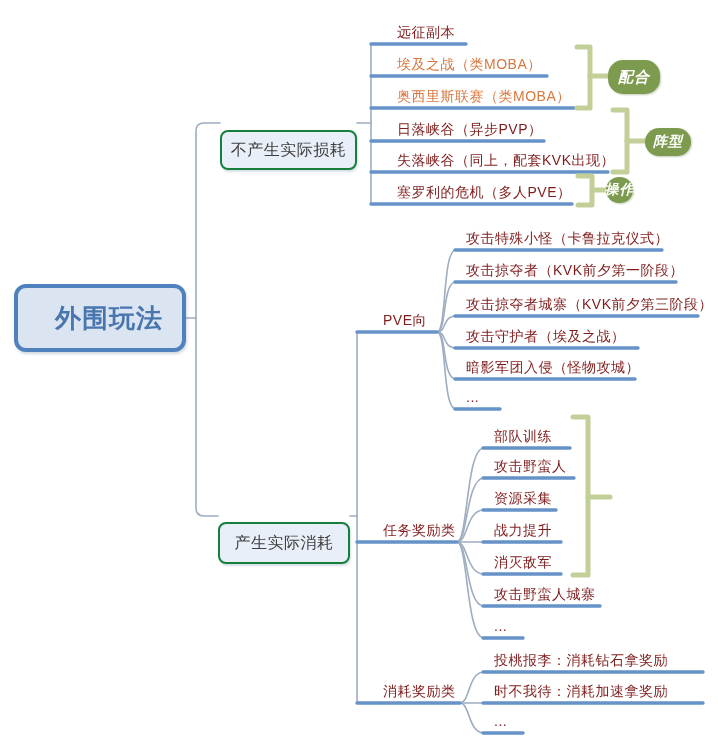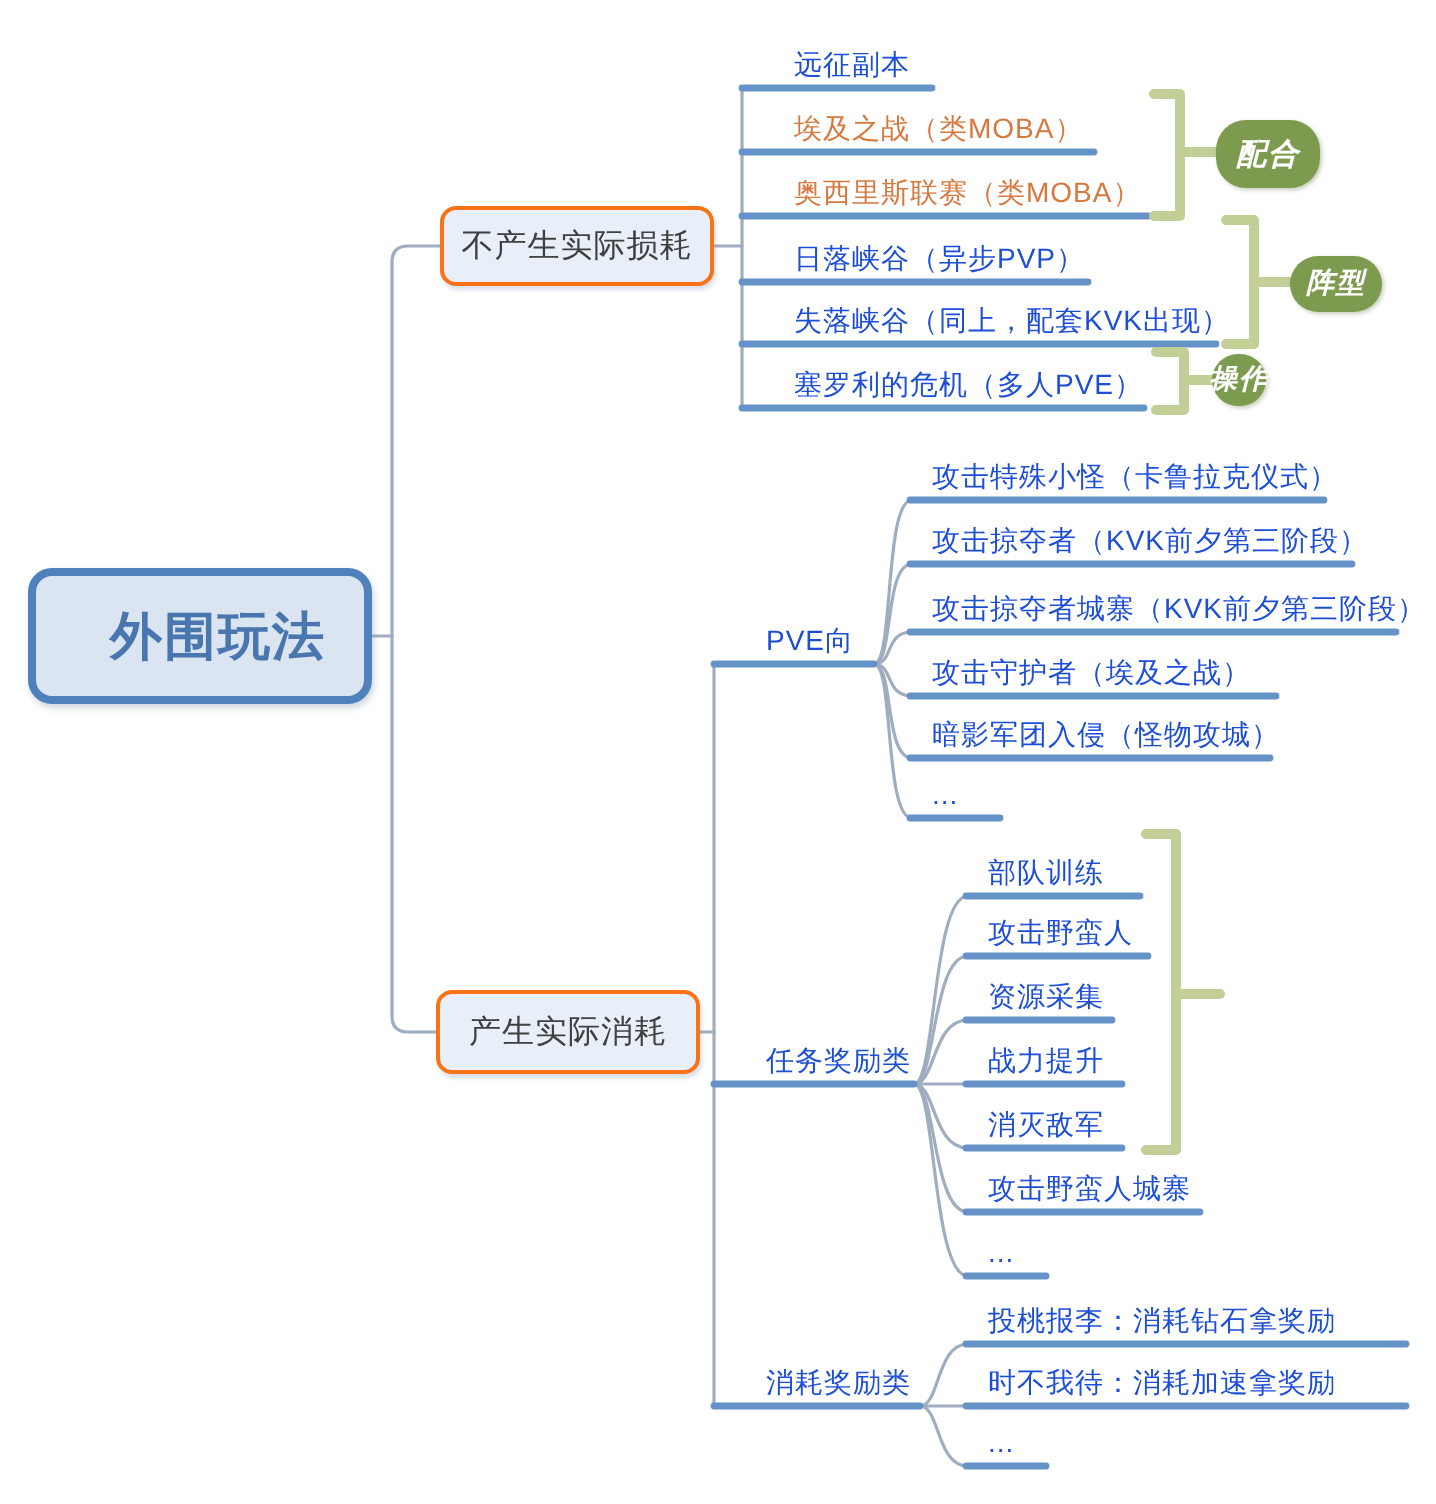--- a/index.html
+++ b/index.html
@@ -2,39 +2,40 @@
 <html><head>
 <meta charset="utf-8">
 <style>
   html,body{margin:0;padding:0;background:#ffffff;}
   .canvas{
     position:relative;width:718px;height:752px;background:#ffffff;overflow:hidden;
     font-family:"Liberation Sans","DejaVu Sans",sans-serif;
   }
   svg.wires{position:absolute;left:0;top:0;width:718px;height:752px;}
   .leaf{
-    position:absolute;height:20px;line-height:20px;font-size:14px;color:#1d4ed8;
+    position:absolute;height:20px;line-height:20px;font-size:14px;color:#7f1d1d;
     white-space:nowrap;letter-spacing:0.5px;
   }
   .leaf.orange{color:#d7783f;}
   .node{
     position:absolute;display:flex;align-items:center;justify-content:center;
     box-sizing:border-box;white-space:nowrap;
   }
   .root-node{
     left:14px;top:284px;width:172px;height:68px;
     background:#dbe5f1;border:4px solid #4f81bd;border-radius:12px;
     color:#4a76b0;font-size:26px;font-weight:bold;letter-spacing:1px;
     box-shadow:1px 2px 3px rgba(120,140,170,0.35);
     padding-left:18px;
   }
   .branch-node{
-    background:#e9eff8;border:2px solid #f97316;border-radius:8px;
+    background:#e9eff8;border:2px solid #15803d;border-radius:8px;
     color:#404040;font-size:16px;letter-spacing:0.5px;
     box-shadow:1px 2px 2px rgba(130,150,180,0.3);
+    margin-top:27px;
   }
   .branch-1{left:220px;top:103px;width:137px;height:40px;}
   .branch-2{left:218px;top:495px;width:132px;height:42px;}
   .summary-label{
     position:absolute;display:flex;align-items:center;justify-content:center;
     background:#7d9b4e;border-radius:15px;color:#ffffff;
     font-size:14px;font-style:italic;font-weight:bold;letter-spacing:1px;
     box-shadow:1px 1px 2px rgba(110,130,80,0.4);white-space:nowrap;
   }
   .lbl-peihe{left:608px;top:60px;width:52px;height:34px;font-size:15px;}
@@ -127,21 +128,21 @@
   <div class="leaf orange" style="left:397px;top:86px;">奥西里斯联赛（类MOBA）</div>
   <div class="leaf" style="left:397px;top:119px;">日落峡谷（异步PVP）</div>
   <div class="leaf" style="left:397px;top:150px;">失落峡谷（同上，配套KVK出现）</div>
   <div class="leaf" style="left:397px;top:182px;">塞罗利的危机（多人PVE）</div>
 
   <div class="leaf" style="left:383px;top:310px;">PVE向</div>
   <div class="leaf" style="left:383px;top:520px;">任务奖励类</div>
   <div class="leaf" style="left:383px;top:681px;">消耗奖励类</div>
 
   <div class="leaf" style="left:466px;top:228px;">攻击特殊小怪（卡鲁拉克仪式）</div>
-  <div class="leaf" style="left:466px;top:260px;">攻击掠夺者（KVK前夕第三阶段）</div>
+  <div class="leaf" style="left:466px;top:260px;">攻击掠夺者（KVK前夕第一阶段）</div>
   <div class="leaf" style="left:466px;top:294px;">攻击掠夺者城寨（KVK前夕第三阶段）</div>
   <div class="leaf" style="left:466px;top:326px;">攻击守护者（埃及之战）</div>
   <div class="leaf" style="left:466px;top:357px;">暗影军团入侵（怪物攻城）</div>
   <div class="leaf" style="left:466px;top:387px;">...</div>
 
   <div class="leaf" style="left:494px;top:426px;">部队训练</div>
   <div class="leaf" style="left:494px;top:456px;">攻击野蛮人</div>
   <div class="leaf" style="left:494px;top:488px;">资源采集</div>
   <div class="leaf" style="left:494px;top:520px;">战力提升</div>
   <div class="leaf" style="left:494px;top:552px;">消灭敌军</div>

